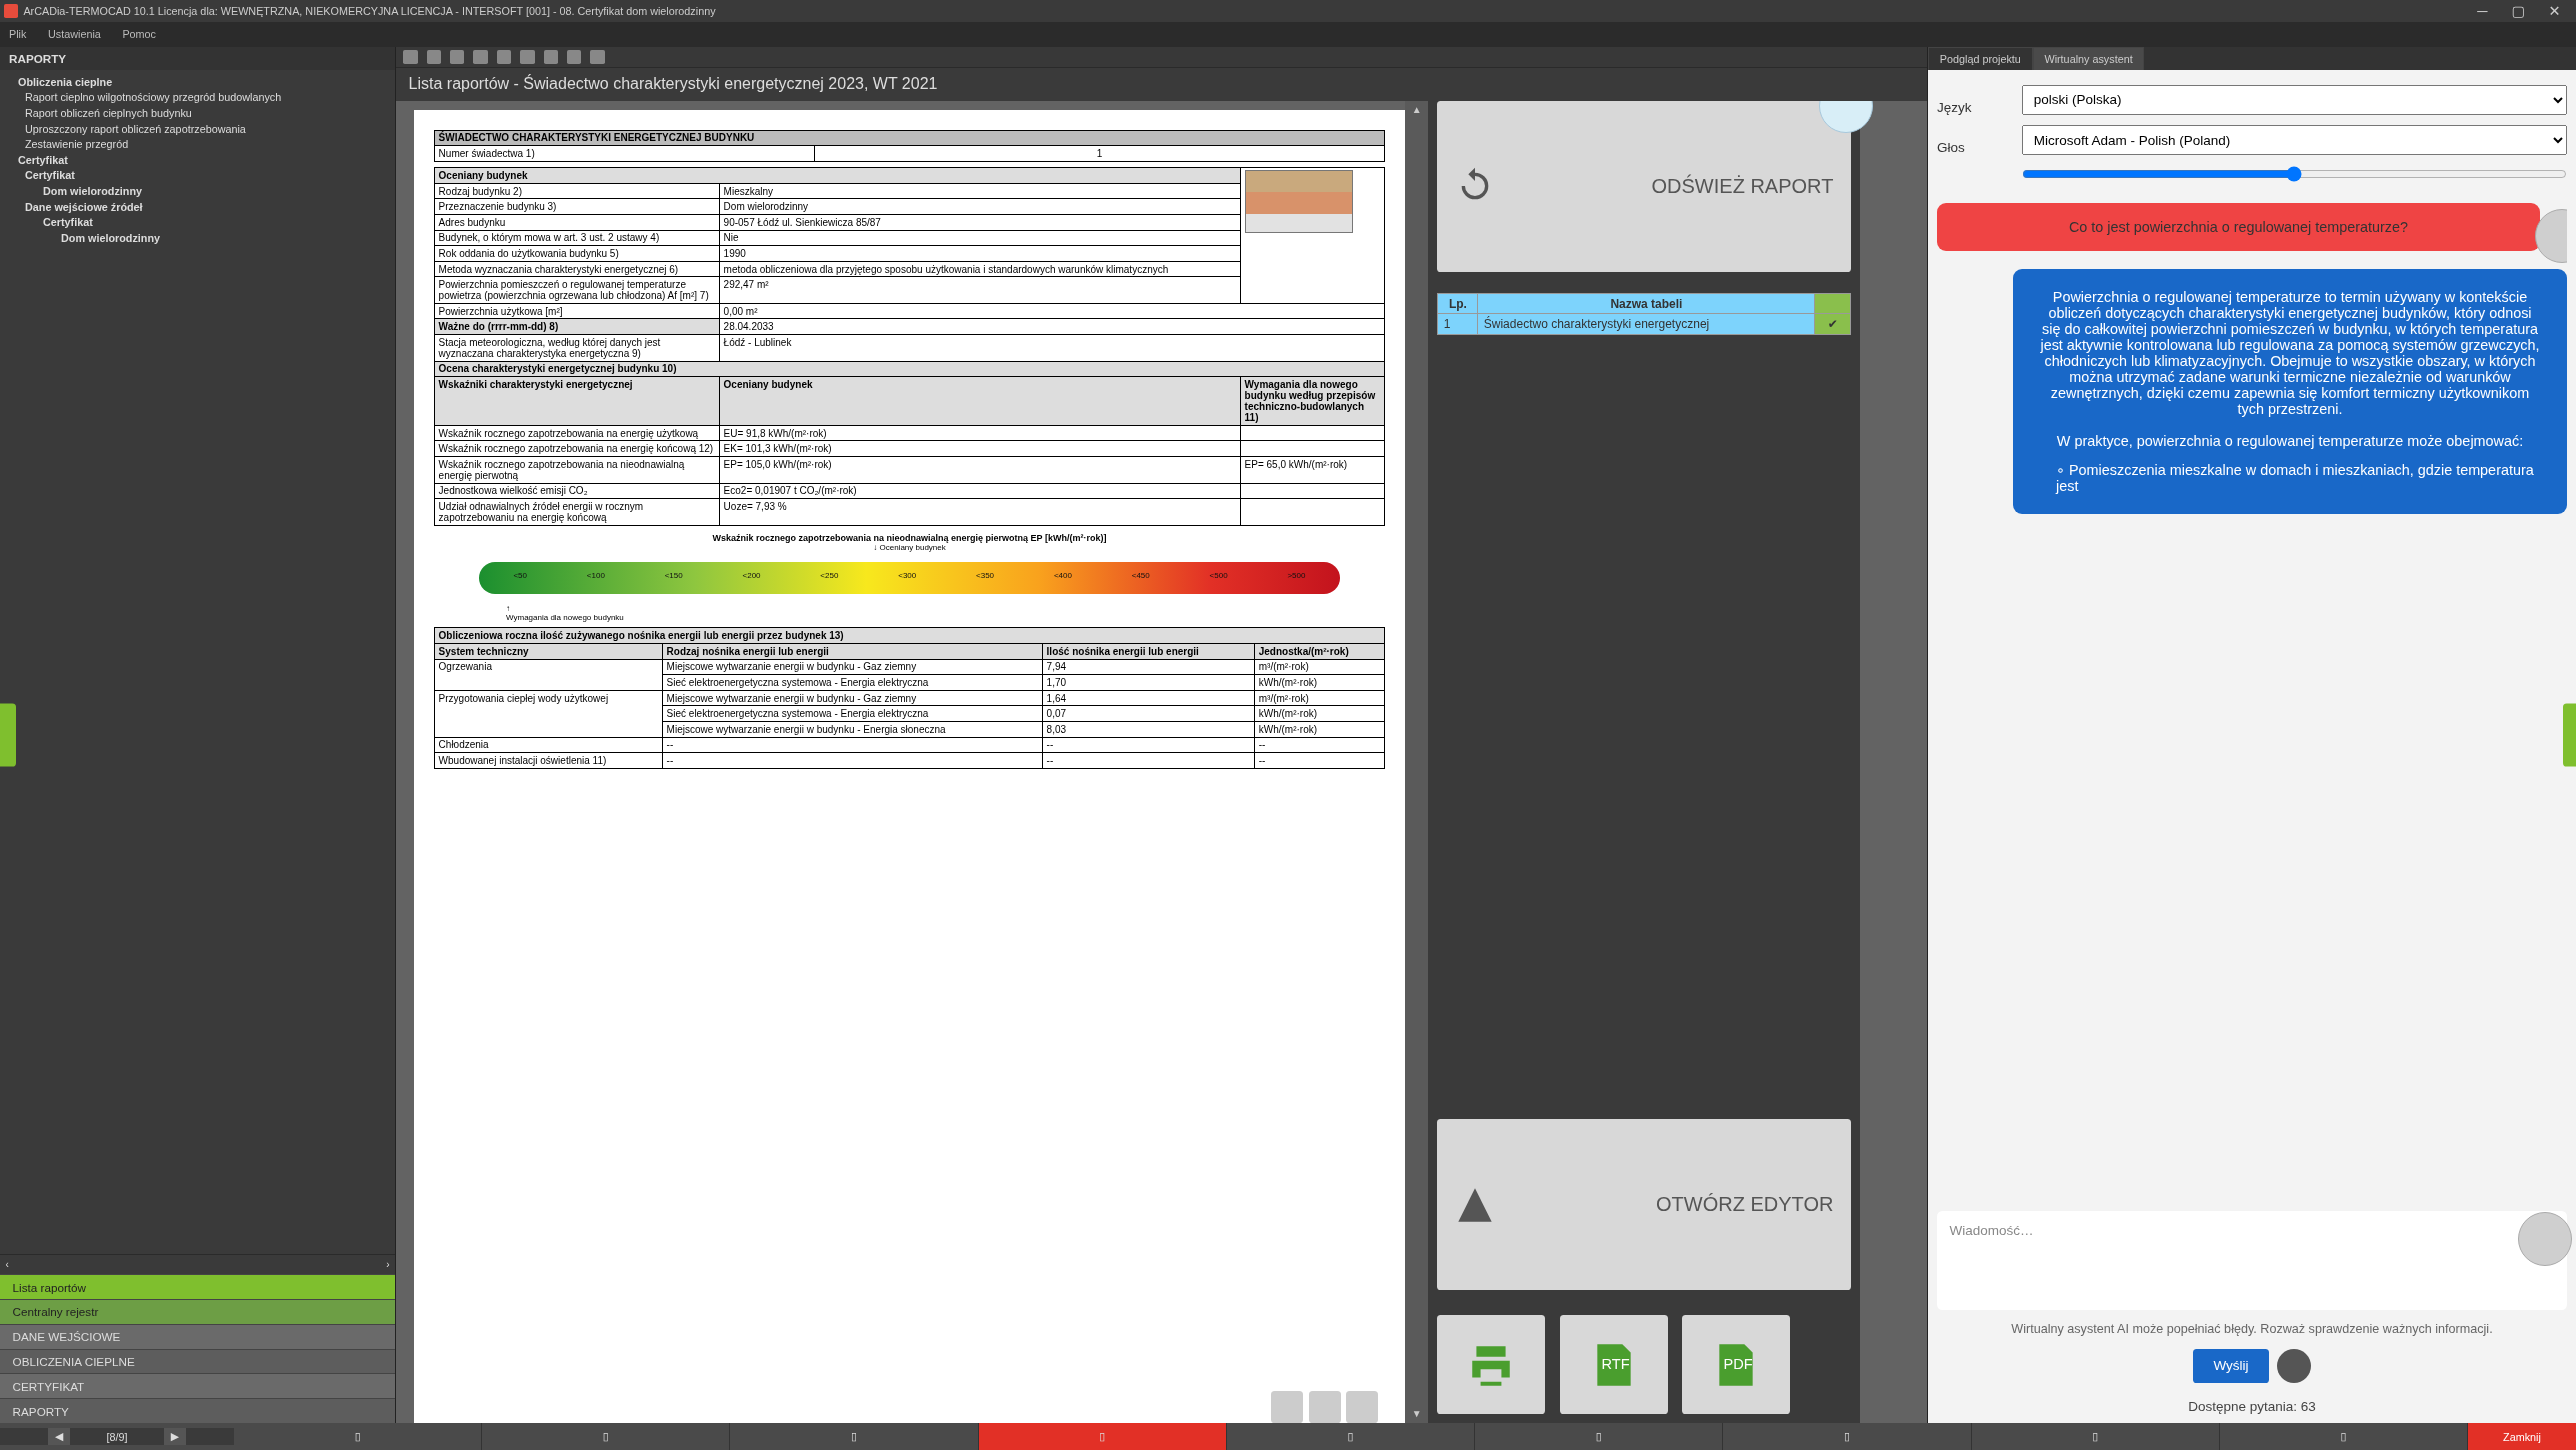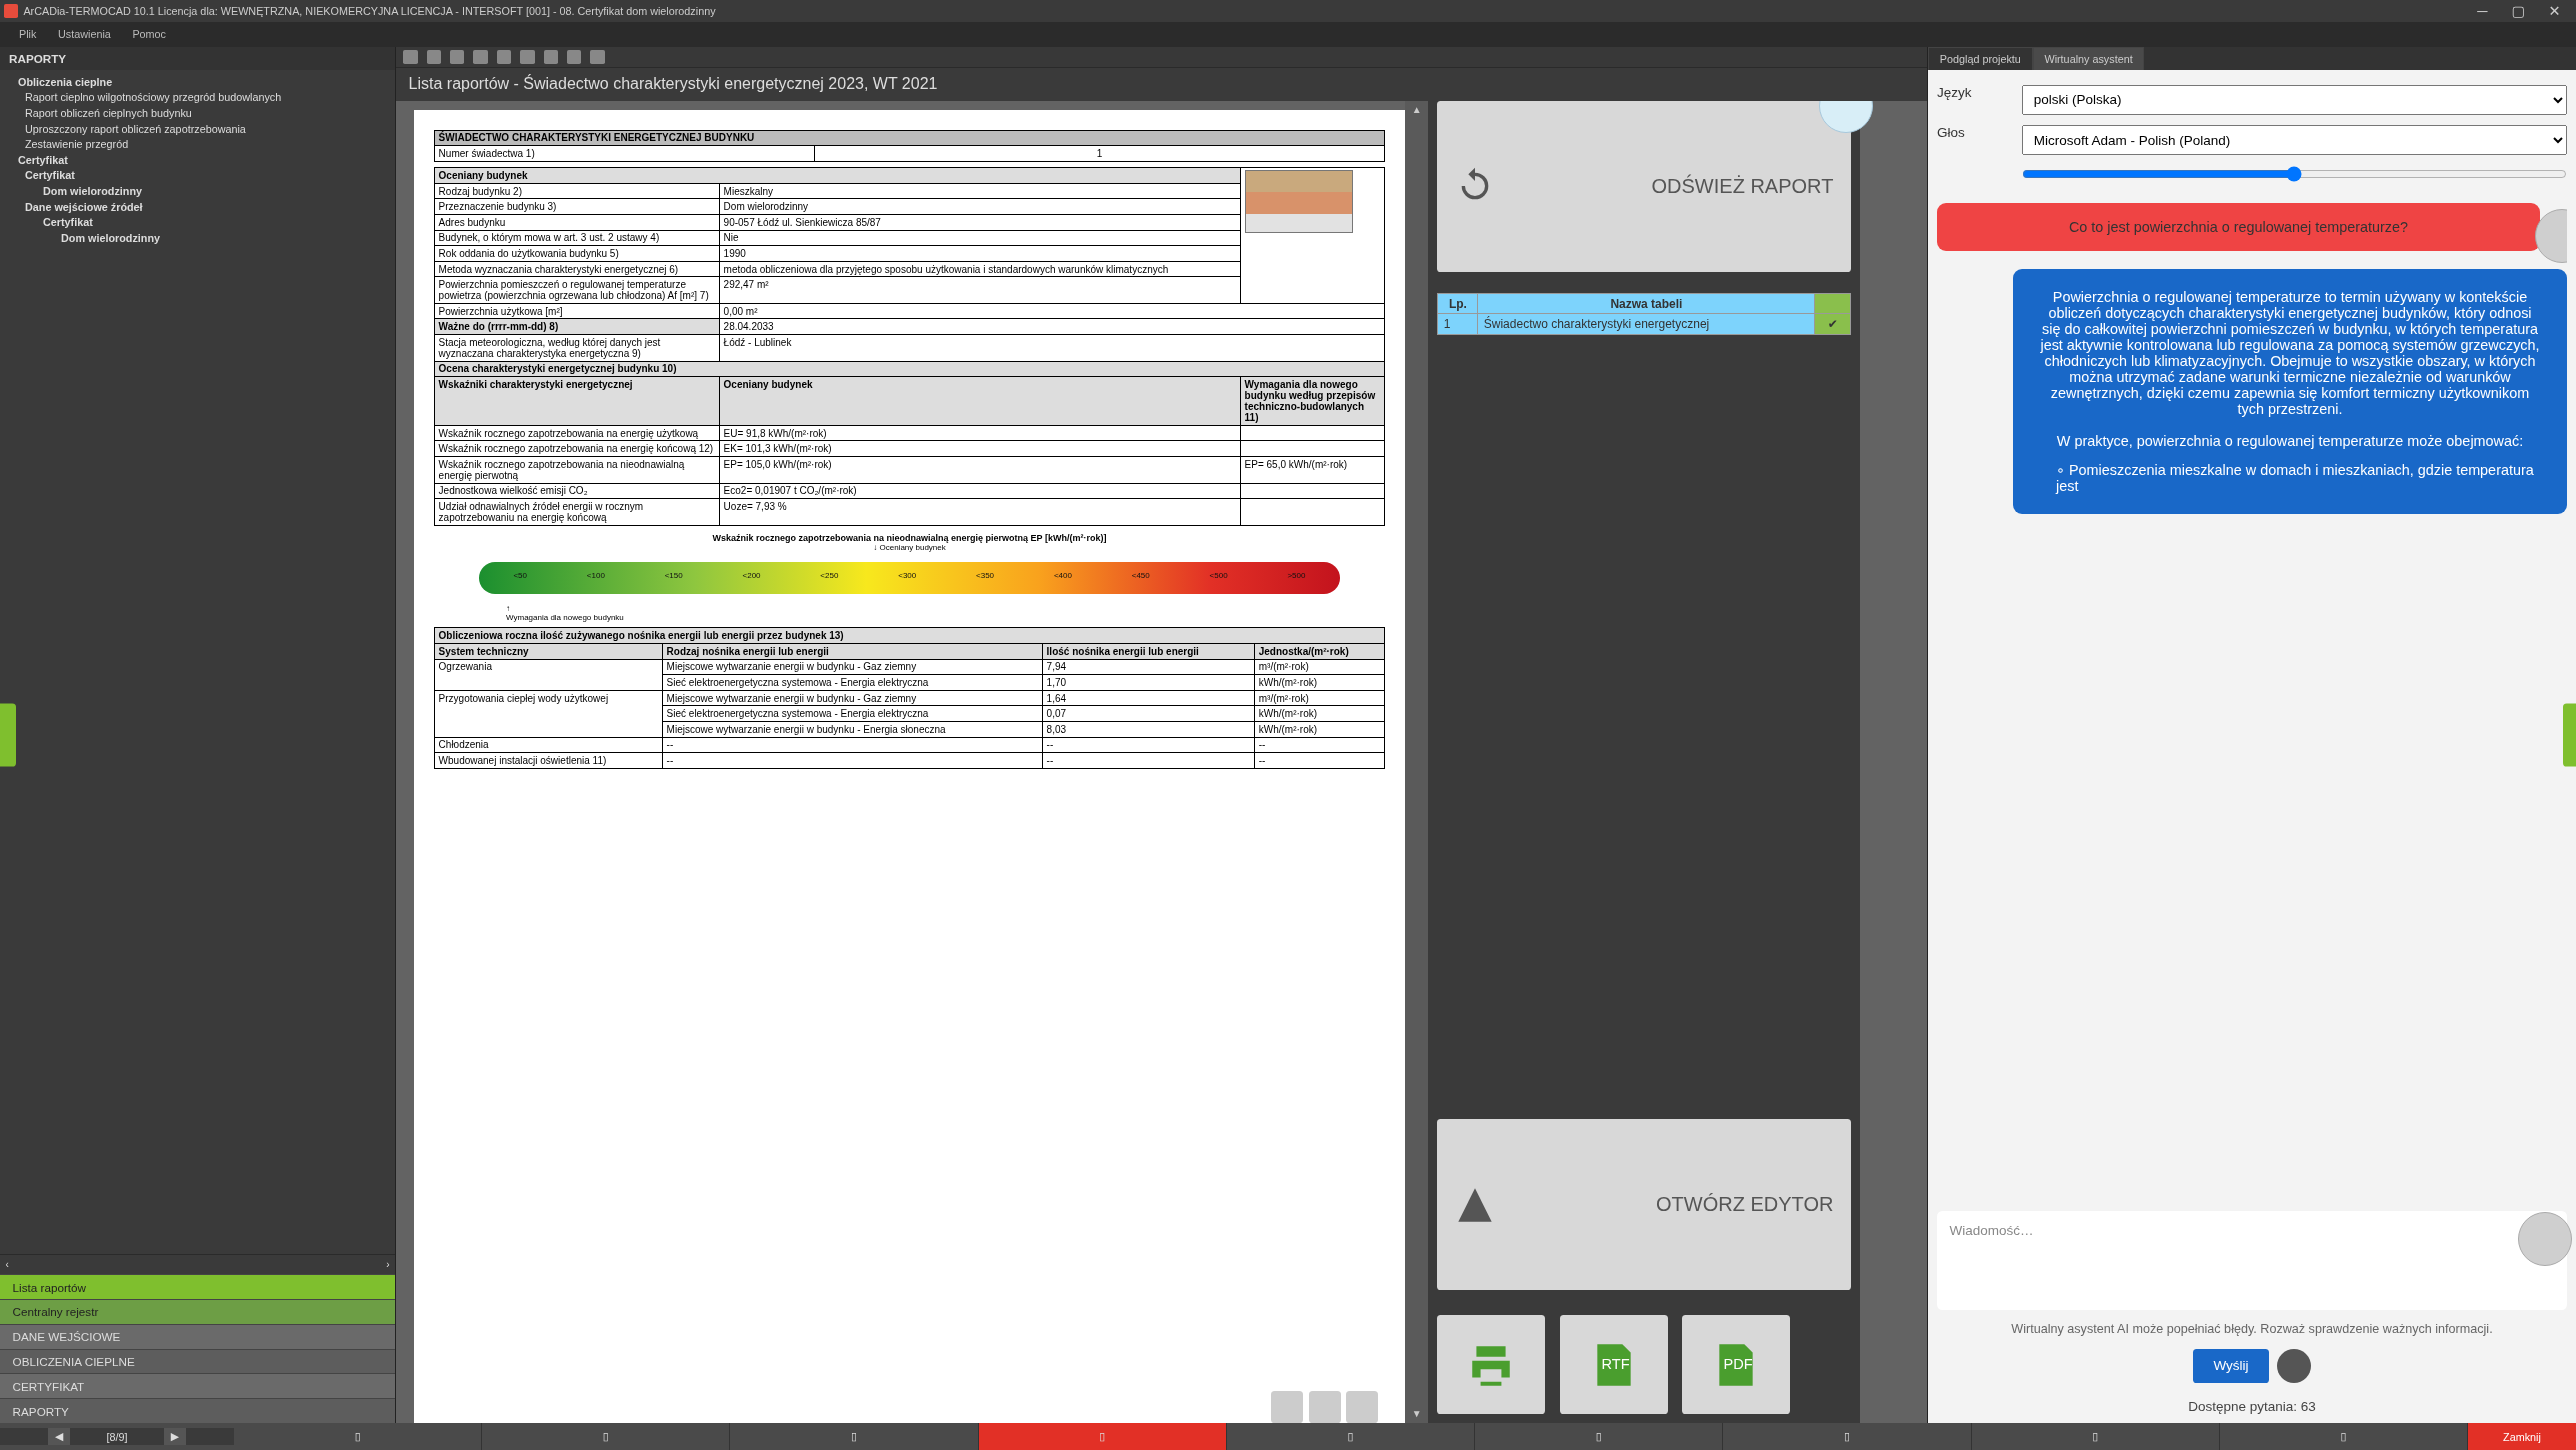--- a/index.html
+++ b/index.html
@@ -6,21 +6,21 @@
 body { font-family: "Segoe UI", Arial, sans-serif; font-size: 10px; background: #2b2b2b; color: #ddd; overflow: hidden; }
 .app { display: flex; flex-direction: column; width: 2576px; height: 1450px; transform-origin: top left; }
 
 
 .titlebar { height: 21.6px; background: #3a3a3a; display: flex; align-items: center; padding: 0 3.6px; font-size: 10.8px; color: #ccc; }
 .titlebar .logo { width: 14.4px; height: 14.4px; background: #e74c3c; margin-right: 5.4px; border-radius: 1.8px; }
 .titlebar .wcontrols { margin-left: auto; display: flex; }
 .titlebar .wbtn { width: 36px; height: 21.6px; display: flex; align-items: center; justify-content: center; font-size: 14.4px; color: #ccc; }
 
 
-.menubar { height: 25px; background: #2b2b2b; display: flex; align-items: center; padding: 0 19px; gap: 21.6px; font-size: 10.8px; color: #bbb; }
+.menubar { height: 25px; background: #2b2b2b; display: flex; align-items: center; padding: 0 9px; gap: 21.6px; font-size: 10.8px; color: #bbb; }
 
 
 .main { flex: 1; display: flex; min-height: 0; }
 
 
 .left { width: 396px; background: #3a3a3a; border-right: 0.9px solid #222; display: flex; flex-direction: column; }
 .left-header { background: #333; padding: 5.4px 9px; font-size: 11.7px; font-weight: 600; color: #ddd; }
 .tree { flex: 1; overflow: auto; padding: 3.6px 0; }
 .tree-item { padding: 1.8px 5.4px 1.8px 18px; cursor: default; white-space: nowrap; color: #ddd; font-size: 10.8px;}
 .tree-item.bold { font-weight: 600; }
@@ -59,21 +59,21 @@
 .rs-icon svg{width:50px; height:50px;}
 .pagebtns { position:absolute; right:27px; bottom:9px; display:flex; gap:5.4px;}
 .pagebtn { width:32px; height:32px; background:#ccc; border-radius:3.6px;}
 
 
 .right { width: 649px; background: #3a3a3a; display: flex; flex-direction: column; border-left: 0.9px solid #222; }
 .right-tabs { display: flex; background: #333; font-size:10.8px;}
 .right-tab { padding: 5.4px 10.8px; color: #ccc; border:0.9px solid #444; border-bottom:none;}
 .right-tab.active { background: #4a4a4a; }
 .right-body { flex: 1; background: #f3f3f3; color: #333; display:flex; flex-direction:column; padding:9px; overflow:hidden;}
-.ctrl-row { display:flex; align-items:flex-start; margin:5.4px 0; gap:12.6px;}
+.ctrl-row { display:flex; align-items:flex-end; margin:5.4px 0; gap:12.6px;}
 .ctrl-row label{ width:72px; font-size:13.5px;}
 .ctrl-row select{ flex:1; padding:5.4px 7.2px; font-size:13.5px;}
 .ctrl-row input[type=range]{ flex:1;}
 .chatarea { flex:1; overflow:auto; margin-top:9px;}
 .bubble-user { background:#ef4444; border-radius:9px; padding:16px 21.6px; margin:7.2px 27px 7.2px 0; font-size:14.4px; text-align:center; position:relative;}
 .bubble-bot { background:#1968c8; color:#fff; border-radius:9px; padding:20px 25px; margin:9px 0 9px 76px; font-size:14.4px; text-align:center; position:relative;}
 .avatar-circle{ width:54px; height:54px; border-radius:50%; background:#cfcfcf; border:1.8px solid #aaa; position:absolute;}
 .chat-input { background:#fff; border-radius:5.4px; padding:12.6px; font-size:13.5px; color:#888; margin:9px 0; height:99px;}
 .chat-disclaimer{ text-align:center; font-size:12.6px; color:#666; margin:3.6px 0;}
 .chat-actions{ display:flex; justify-content:center; gap:8px; margin:9px 0;}

